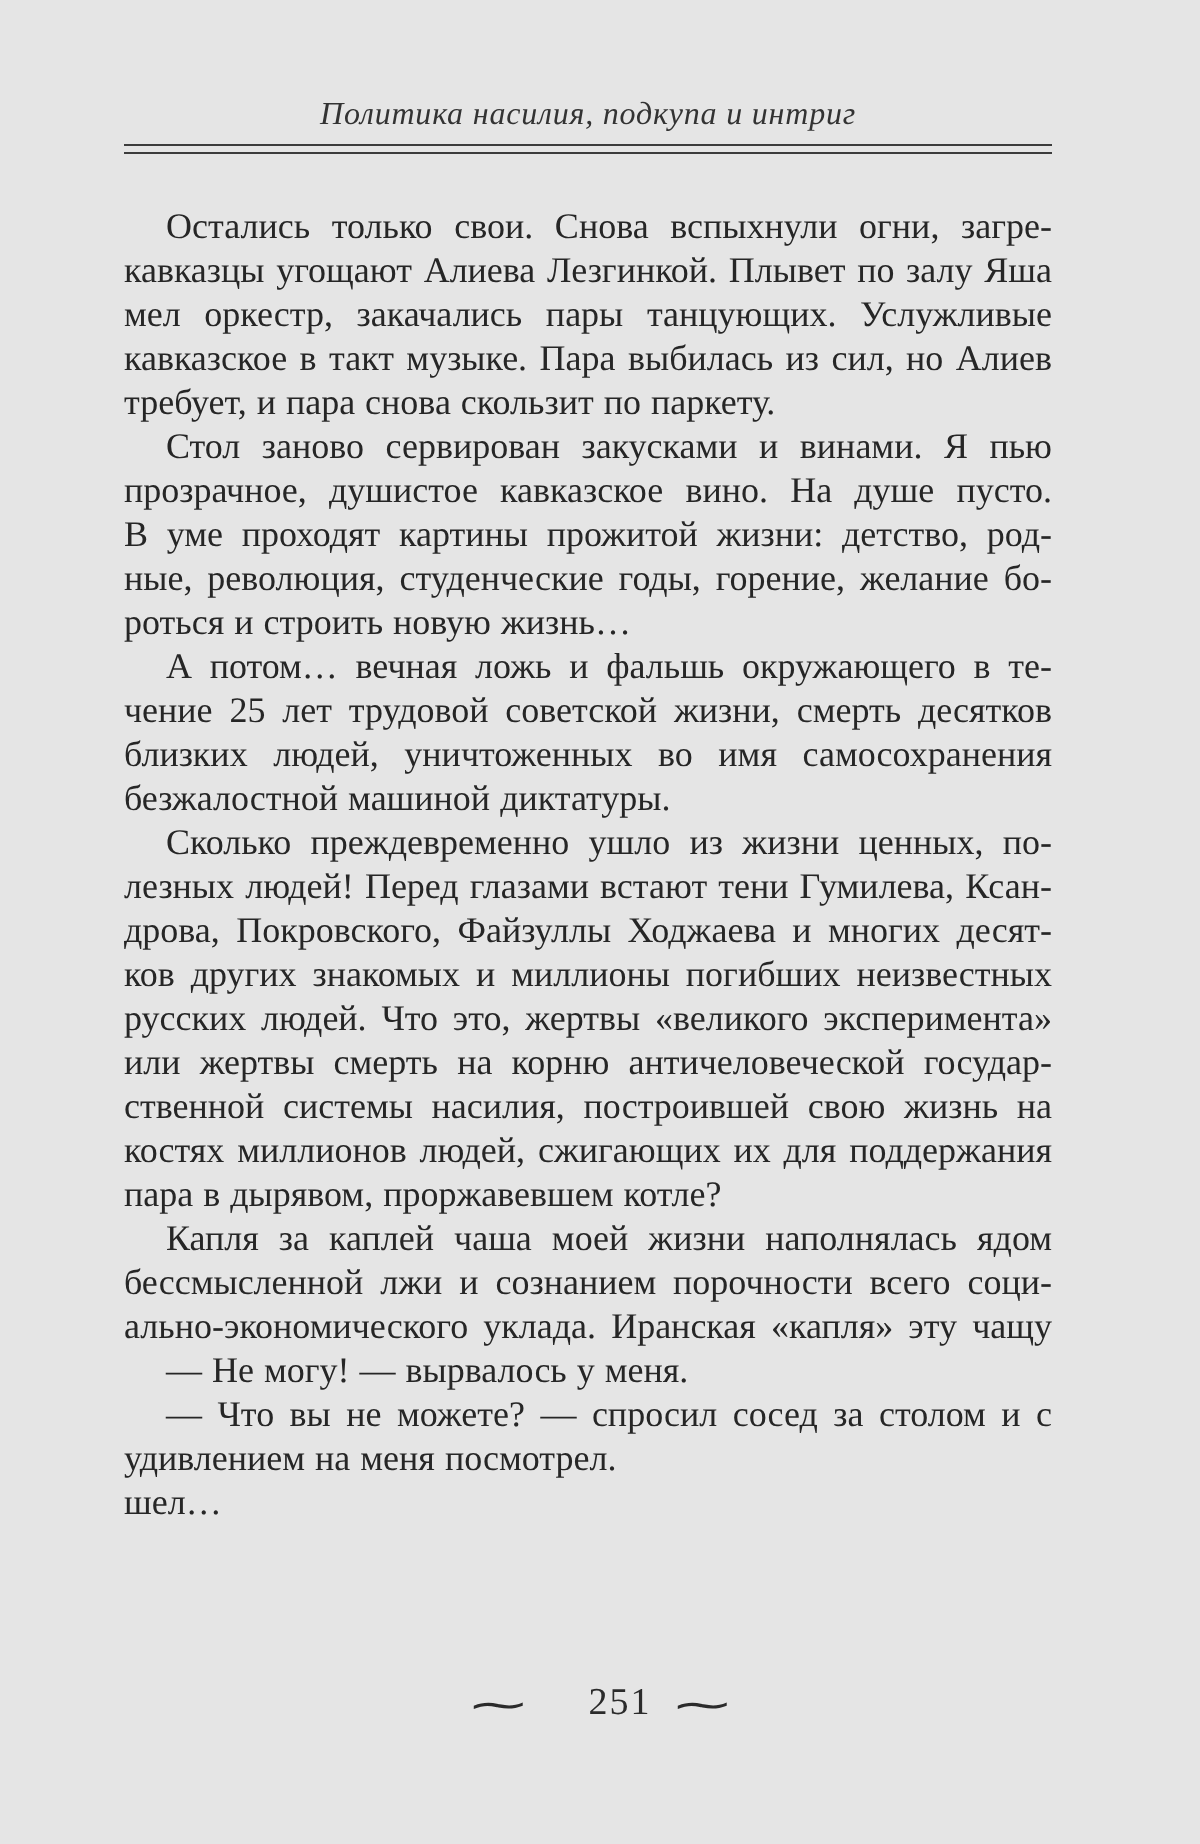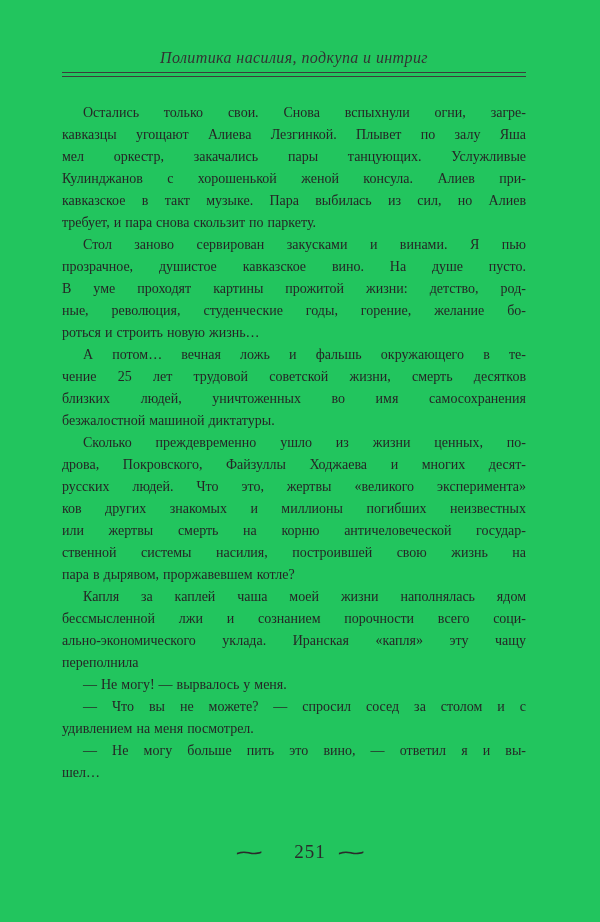--- a/index.html
+++ b/index.html
@@ -4,21 +4,21 @@
 <style>
   html, body {
     margin: 0;
     padding: 0;
     background: #ffffff;
   }
   .page {
     position: relative;
     width: 600px;
     height: 922px;
-    background: #22c55e;
+    background: #e5e5e5;
     font-family: "Liberation Serif", serif;
     color: #262626;
     overflow: hidden;
   }
   .running-head {
     position: absolute;
     top: 49px;
     left: 62px;
     width: 464px;
     text-align: center;
@@ -34,21 +34,21 @@
     width: 464px;
     height: 3px;
     border-top: 1.5px solid #3c3c3c;
     border-bottom: 1.5px solid #3c3c3c;
   }
   .body-text {
     position: absolute;
     top: 102px;
     left: 62px;
     width: 464px;
-    font-size: 14px;
+    font-size: 18px;
     line-height: 22px;
   }
   .line {
     height: 22px;
     overflow: hidden;
     text-align: justify;
     text-align-last: justify;
     word-spacing: 0.5px;
   }
   .line.indent { text-indent: 21px; }
@@ -77,47 +77,46 @@
 </head>
 <body>
 
 <div class="page">
   <div class="running-head">Политика насилия, подкупа и интриг</div>
   <div class="head-rule"></div>
   <div class="body-text">
       <div class="line indent">Остались только свои. Снова вспыхнули огни, загре-</div>
       <div class="line">кавказцы угощают Алиева Лезгинкой. Плывет по залу Яша</div>
       <div class="line">мел оркестр, закачались пары танцующих. Услужливые</div>
-      <div class="line">Кулинджанов с хорошенькой женой консула. Алиев при-</div>
       <div class="line">кавказское в такт музыке. Пара выбилась из сил, но Алиев</div>
       <div class="line last">требует, и пара снова скользит по паркету.</div>
       <div class="line indent">Стол заново сервирован закусками и винами. Я пью</div>
       <div class="line">прозрачное, душистое кавказское вино. На душе пусто.</div>
       <div class="line">В уме проходят картины прожитой жизни: детство, род-</div>
       <div class="line">ные, революция, студенческие годы, горение, желание бо-</div>
       <div class="line last">роться и строить новую жизнь…</div>
       <div class="line indent">А потом… вечная ложь и фальшь окружающего в те-</div>
       <div class="line">чение 25 лет трудовой советской жизни, смерть десятков</div>
       <div class="line">близких людей, уничтоженных во имя самосохранения</div>
       <div class="line last">безжалостной машиной диктатуры.</div>
       <div class="line indent">Сколько преждевременно ушло из жизни ценных, по-</div>
+      <div class="line">лезных людей! Перед глазами встают тени Гумилева, Ксан-</div>
       <div class="line">дрова, Покровского, Файзуллы Ходжаева и многих десят-</div>
+      <div class="line">ков других знакомых и миллионы погибших неизвестных</div>
       <div class="line">русских людей. Что это, жертвы «великого эксперимента»</div>
-      <div class="line">ков других знакомых и миллионы погибших неизвестных</div>
       <div class="line">или жертвы смерть на корню античеловеческой государ-</div>
       <div class="line">ственной системы насилия, построившей свою жизнь на</div>
+      <div class="line">костях миллионов людей, сжигающих их для поддержания</div>
       <div class="line last">пара в дырявом, проржавевшем котле?</div>
       <div class="line indent">Капля за каплей чаша моей жизни наполнялась ядом</div>
       <div class="line">бессмысленной лжи и сознанием порочности всего соци-</div>
       <div class="line">ально-экономического уклада. Иранская «капля» эту чащу</div>
-      <div class="line last">переполнила</div>
       <div class="line indent last">— Не могу! — вырвалось у меня.</div>
       <div class="line indent">— Что вы не можете? — спросил сосед за столом и с</div>
       <div class="line last">удивлением на меня посмотрел.</div>
-      <div class="line indent">— Не могу больше пить это вино, — ответил я и вы-</div>
       <div class="line last">шел…</div>
     </div>
   <div class="page-footer">
     <span class="orn">∼</span>
     <span class="pnum">251</span>
     <span class="orn">∼</span>
   </div>
 </div>
 
 </body></html>

